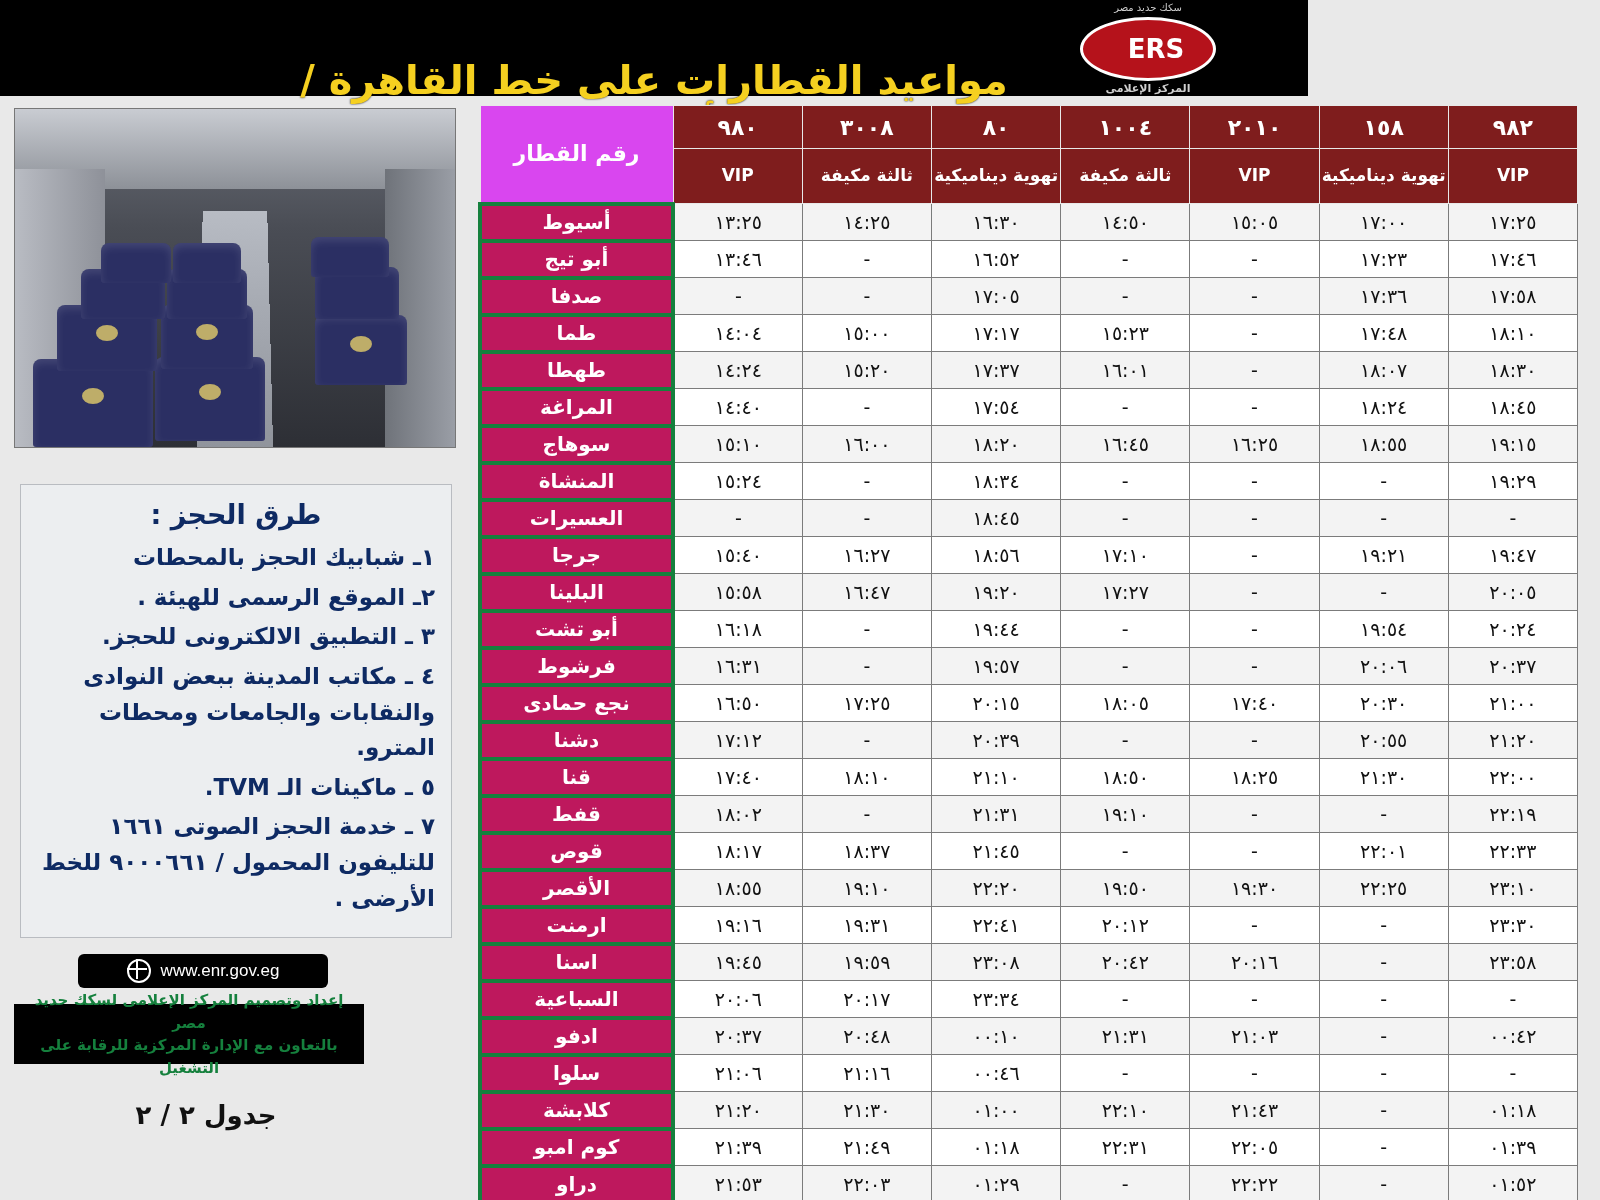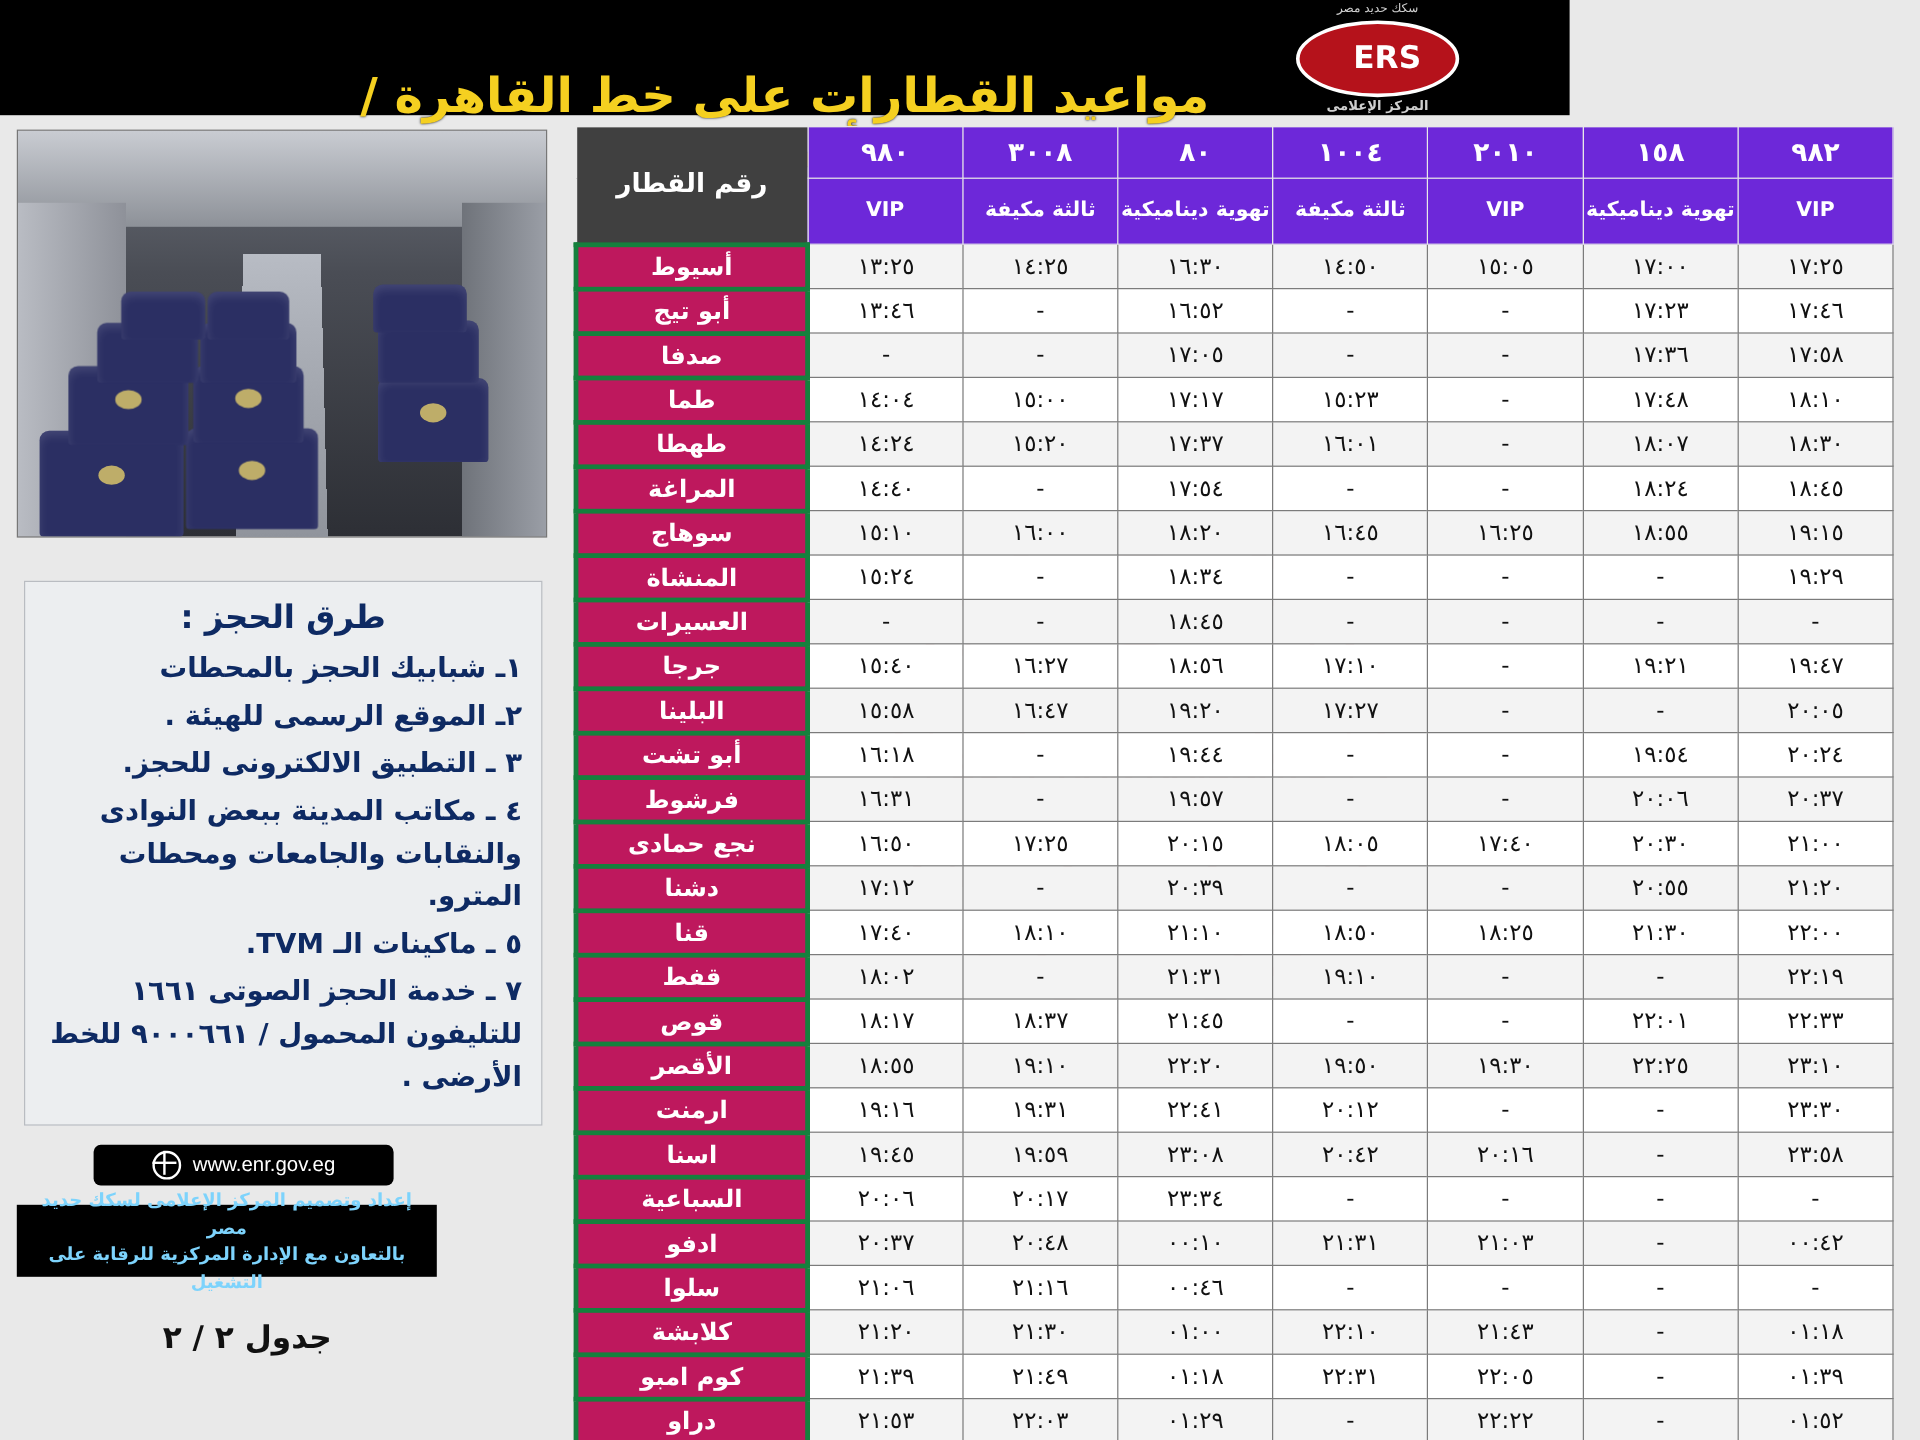--- a/index.html
+++ b/index.html
@@ -105,21 +105,21 @@
   }
   .globe:before{
     content:"";position:absolute;left:7px;top:-2px;width:2px;height:20px;background:#fff;
   }
   .globe:after{
     content:"";position:absolute;left:-2px;top:7px;width:20px;height:2px;background:#fff;
   }
 
   .credits{
     position:absolute;left:14px;top:1004px;width:350px;height:60px;
-    background:#000;color:#7dd3fc;font-size:15px;font-weight:bold;
+    background:#000;color:#15803d;font-size:15px;font-weight:bold;
     display:flex;flex-direction:column;align-items:center;justify-content:center;
     text-align:center;line-height:1.5;padding:0 6px;box-sizing:border-box;
   }
   .table-index{
     position:absolute;left:96px;top:1100px;width:220px;
     text-align:center;color:#111;font-size:26px;font-weight:bold;
   }
 
   
   .tt{
@@ -130,27 +130,27 @@
   .tt td,.tt th{
     border:1px solid #7b7b7b;
     text-align:center;
     vertical-align:middle;
     font-size:19px;
     color:#111;
     height:31px;
     font-family:"DejaVu Sans", sans-serif;
   }
   .tt thead th{
-    background:#6d28d9;color:#fff;font-weight:bold;
+    background:#7f1d1d;color:#fff;font-weight:bold;
     border:1px solid #e8e8e8;
   }
   .tt thead th.num{font-size:22px;height:40px;}
   .tt thead th.cls{font-size:17px;height:52px;line-height:1.25;}
   .tt thead th.station-head{
-    background:#404040;color:#fff;font-size:22px;
+    background:#d946ef;color:#fff;font-size:22px;
     width:190px;
   }
   .tt td.station{
     background:#be185d;color:#fff;font-weight:bold;font-size:20px;
     border:4px solid #15803d;
   }
   .tt td.time{background:#fff;}
   .tt tbody tr:nth-child(odd) td.time{background:#f3f3f3;}
 
   .stamp{

